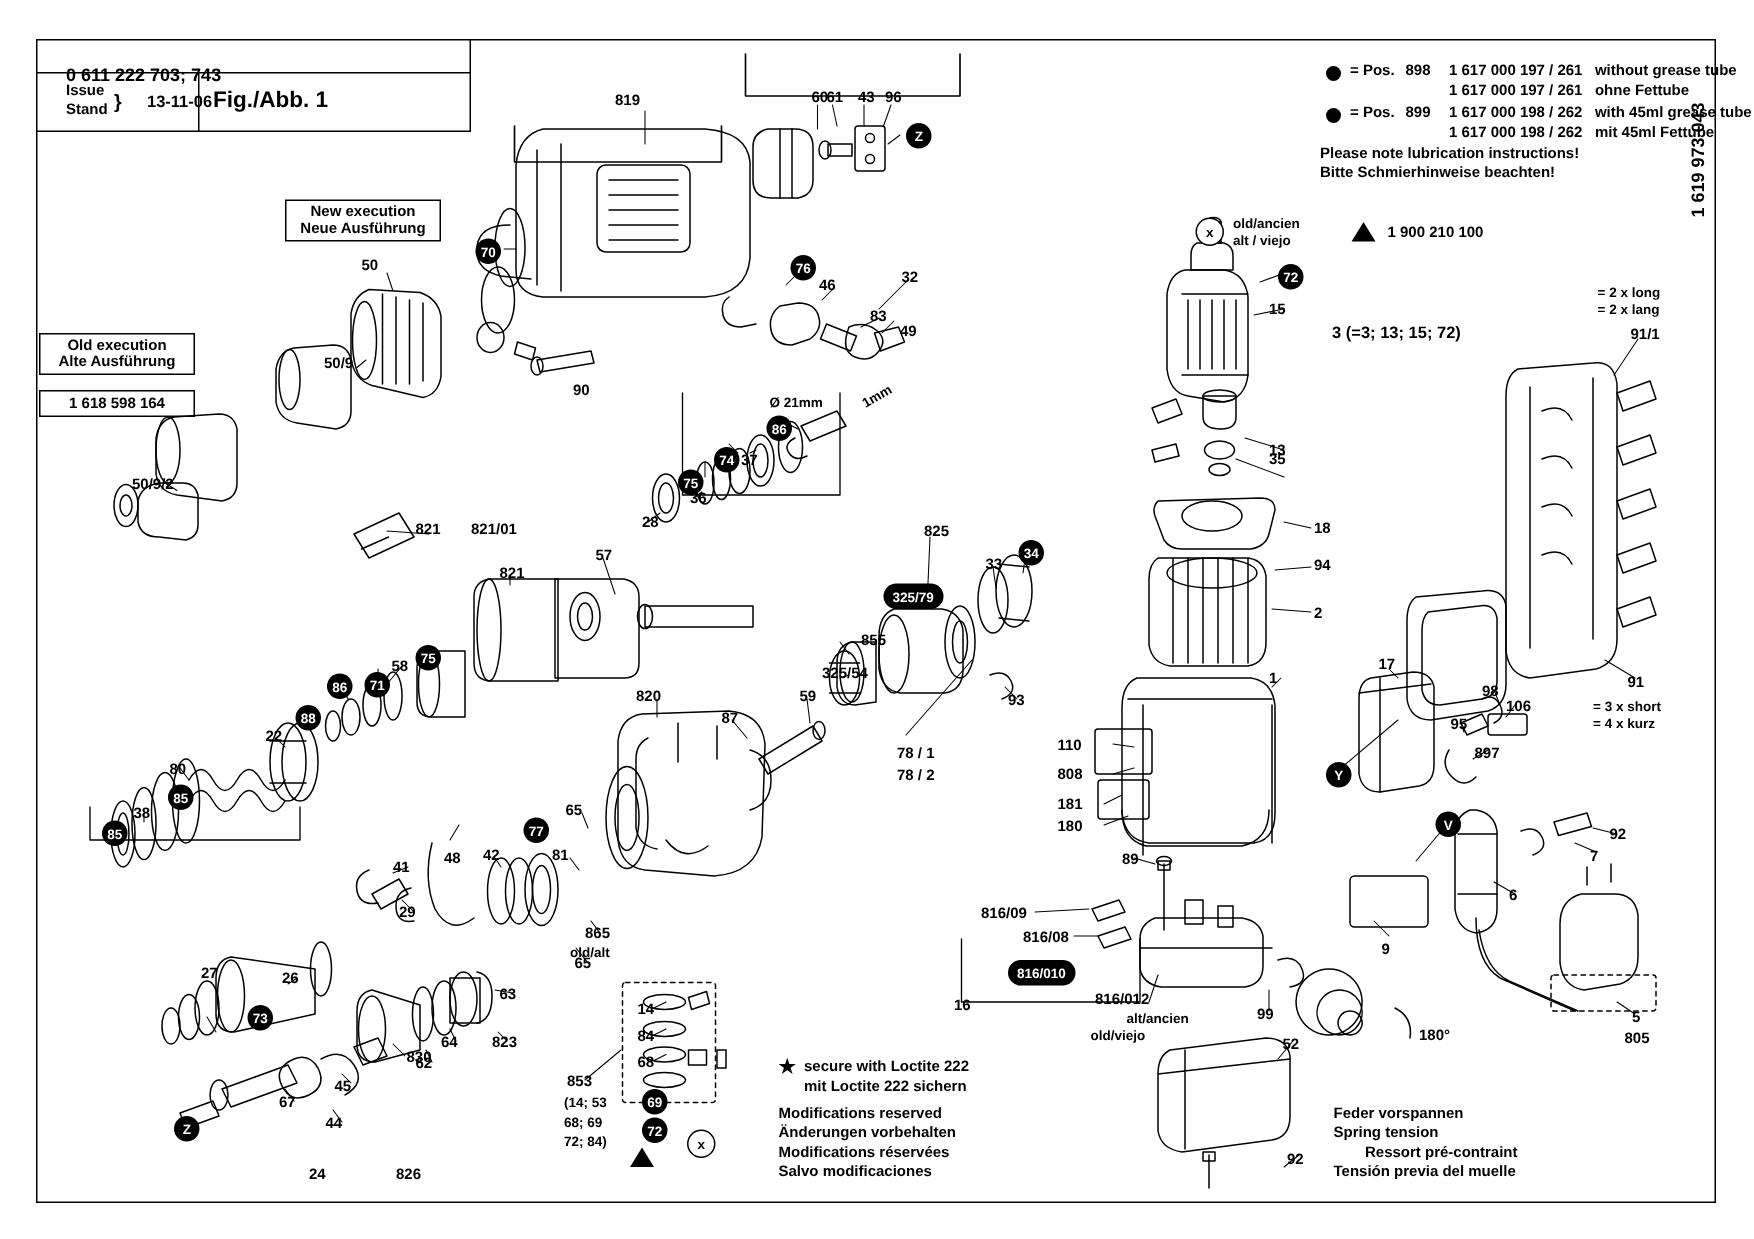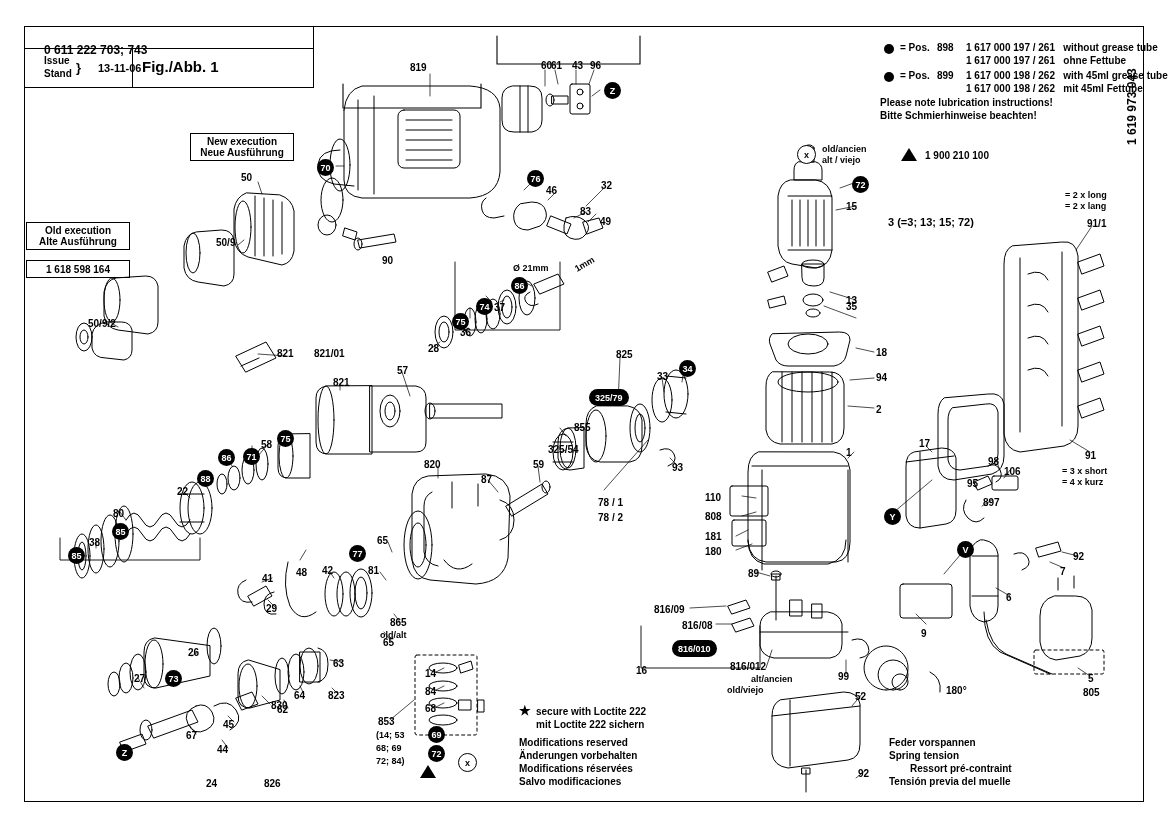--- a/index.html
+++ b/index.html
@@ -495,21 +495,21 @@
       <div class="t b sz10" style="left: 598px; top: 512px;">78 / 2</div>
       <div class="t b sz10" style="left: 377px; top: 535px;">65</div>
       <div class="t b sz10" style="left: 368px; top: 565px;">81</div>
       <div class="t b sz10" style="left: 296px; top: 544px; margin-top: 23px;">48</div>
       <div class="t b sz10" style="left: 322px; top: 565px;">42</div>
       <div class="t b sz10" style="left: 262px; top: 573px;">41</div>
       <div class="t b sz10" style="left: 266px; top: 603px;">29</div>
       <div class="t b sz10" style="left: 390px; top: 617px;">865</div>
       <div class="t b sz10" style="left: 383px; top: 637px;">65</div>
       <div class="t b sz10" style="left: 188px; top: 647px;">26</div>
-      <div class="t b sz10" style="left: 134px; top: 673px;">27</div>
+      <div class="t b sz10" style="left: 134px; top: 644px;">27</div>
       <div class="t b sz10" style="left: 333px; top: 658px;">63</div>
       <div class="t b sz10" style="left: 277px; top: 704px;">62</div>
       <div class="t b sz10" style="left: 294px; top: 690px;">64</div>
       <div class="t b sz10" style="left: 271px; top: 700px;">830</div>
       <div class="t b sz10" style="left: 328px; top: 690px;">823</div>
       <div class="t b sz10" style="left: 223px; top: 719px;">45</div>
       <div class="t b sz10" style="left: 217px; top: 744px;">44</div>
       <div class="t b sz10" style="left: 186px; top: 730px;">67</div>
       <div class="t b sz10" style="left: 206px; top: 778px;">24</div>
       <div class="t b sz10" style="left: 264px; top: 778px;">826</div>

